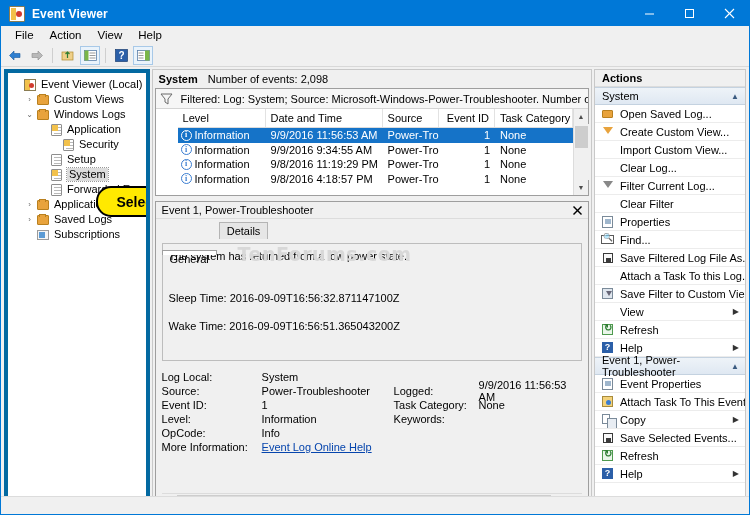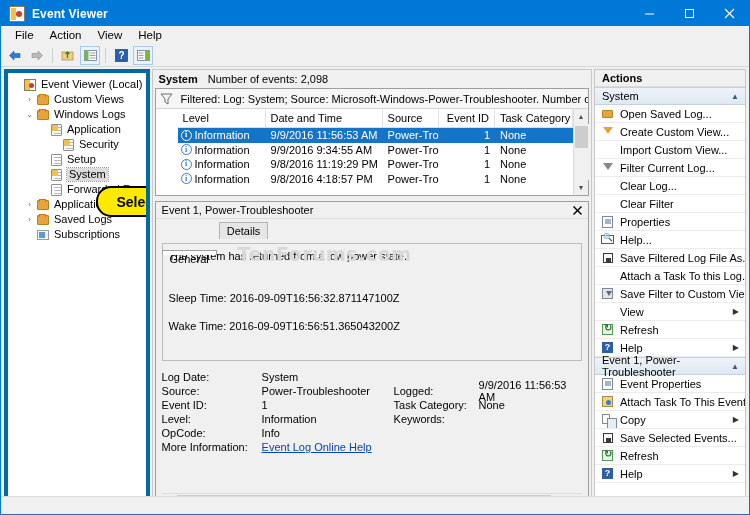--- a/index.html
+++ b/index.html
@@ -791,21 +791,21 @@
         <div class="dt-body">
           <div class="watermark">TenForums.com</div>
 
           <div class="msgbox"><span>The system has returned from a low power state.</span>
 <br><br><span>Sleep Time: 2016-09-09T16:56:32.871147100Z</span>
 <br><span>Wake Time: 2016-09-09T16:56:51.365043200Z</span>
 <br><br></div>
 
           <div class="metagrid">
             <div class="mrow">
-              <div class="mlab">Log Date:</div>
+              <div class="mlab">Log Local:</div>
               <div class="mval">System</div>
               <div class="mlab2"></div>
               <div class="mval2"></div>
             </div>
             <div class="mrow">
               <div class="mlab">Source:</div>
               <div class="mval">Power-Troubleshooter</div>
               <div class="mlab2">Logged:</div>
               <div class="mval2">9/9/2016 11:56:53 AM</div>
             </div>
@@ -866,44 +866,44 @@
             <span class="ai-icon">
               <span class="ai-funnel"></span>
             </span>
             <span>Create Custom View...</span>
           </div>
           <div class="act-item">
             <span class="ai-icon"></span>
             <span>Import Custom View...</span>
           </div>
           <div class="act-item">
-            <span class="ai-icon">
-              <span class="ai-funnel gray"></span>
-            </span>
-            <span>Filter Current Log...</span>
-          </div>
-          <div class="act-item">
             <span class="ai-icon"></span>
             <span>Clear Log...</span>
           </div>
           <div class="act-item">
+            <span class="ai-icon">
+              <span class="ai-funnel gray"></span>
+            </span>
+            <span>Filter Current Log...</span>
+          </div>
+          <div class="act-item">
             <span class="ai-icon"></span>
             <span>Clear Filter</span>
           </div>
           <div class="act-item">
             <span class="ai-icon">
               <span class="ai-props"></span>
             </span>
             <span>Properties</span>
           </div>
           <div class="act-item">
             <span class="ai-icon">
               <span class="ai-find"></span>
             </span>
-            <span>Help...</span>
+            <span>Find...</span>
           </div>
           <div class="act-item">
             <span class="ai-icon">
               <span class="ai-save"></span>
             </span>
             <span>Save Filtered Log File As...</span>
           </div>
           <div class="act-item">
             <span class="ai-icon"></span>
             <span>Attach a Task To this Log...</span>

